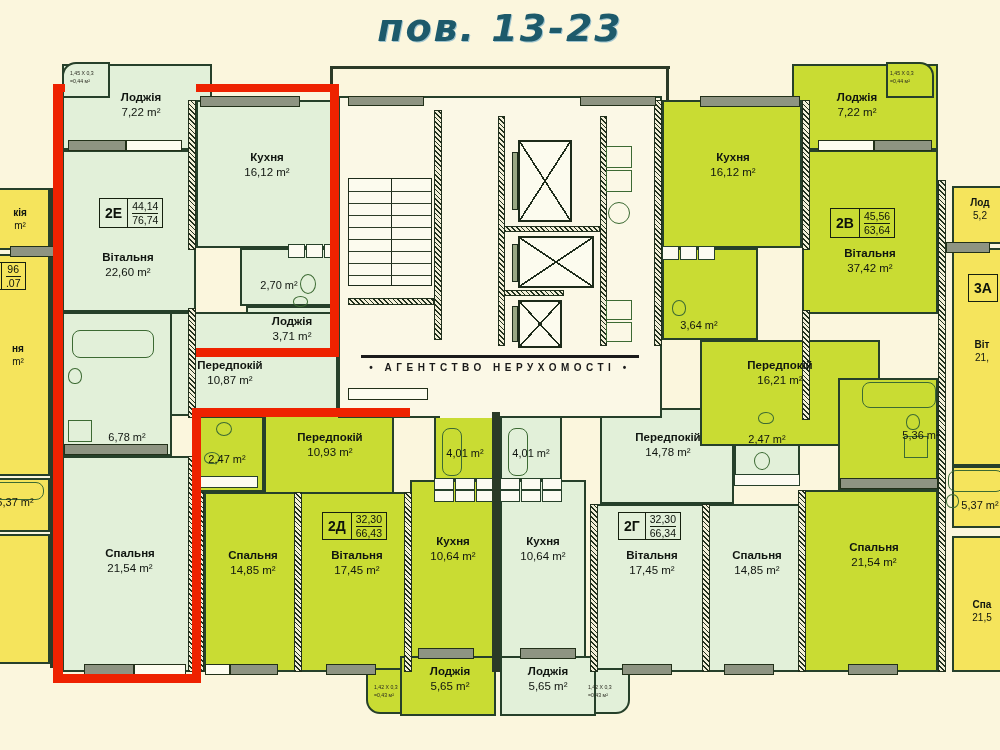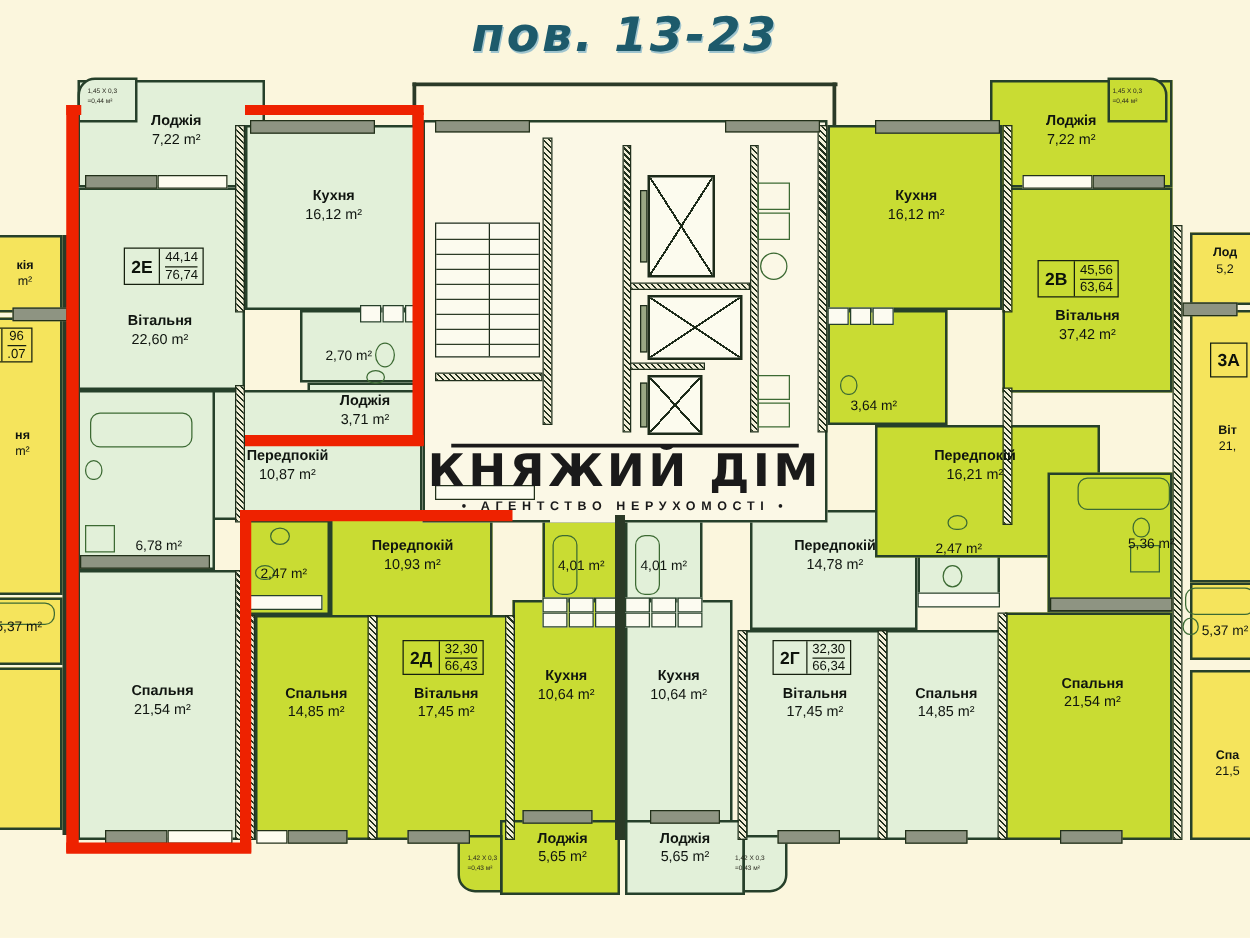--- a/index.html
+++ b/index.html
@@ -481,17 +481,16 @@
   <div class="red" style="left:53px;top:84px;width:12px;height:8px;"></div>
   <div class="red" style="left:330px;top:90px;width:9px;height:266px;"></div>
   <div class="red" style="left:196px;top:348px;width:143px;height:9px;"></div>
   <div class="red" style="left:192px;top:408px;width:9px;height:274px;"></div>
   <div class="red" style="left:192px;top:408px;width:218px;height:9px;"></div>
   <div class="red" style="left:53px;top:674px;width:148px;height:9px;"></div>
   <div class="red" style="left:196px;top:84px;width:143px;height:8px;"></div>
 
   <div id="wm">
     <div class="rule"></div>
-    <div class="main">КНЯЖИЙ ДІМ</div>
     <div class="sub">• АГЕНТСТВО НЕРУХОМОСТІ •</div>
   </div>
 
 </div>
 
 </body></html>

